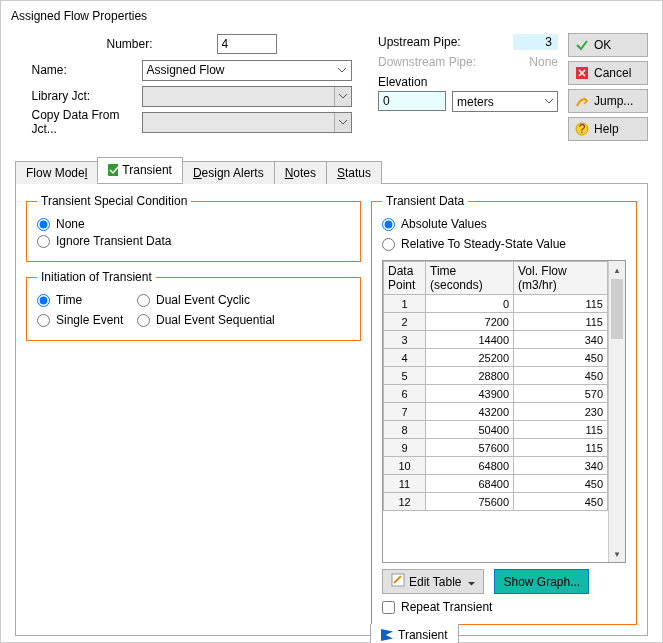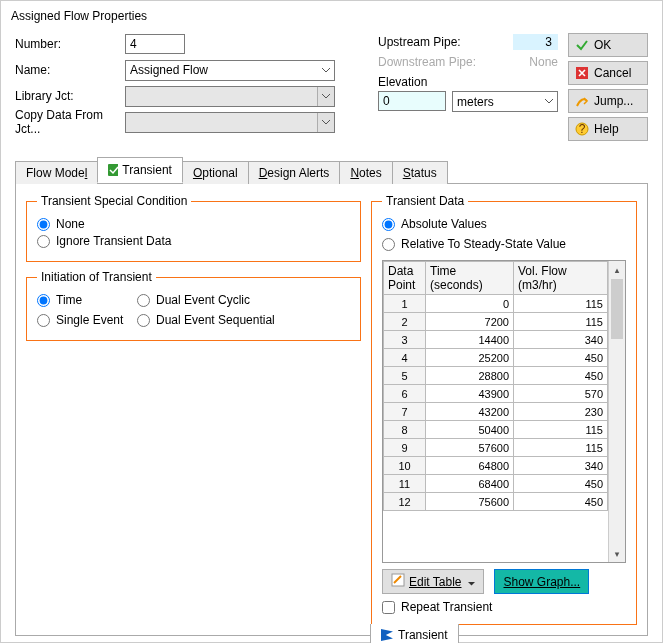--- a/index.html
+++ b/index.html
@@ -2,21 +2,21 @@
 <html><head>
 <meta charset="utf-8">
 <style>
 * { box-sizing: border-box; font-family: 'Segoe UI', Tahoma, sans-serif; font-size: 12px; }
 body { margin: 0; background: #fff; width: 663px; height: 643px; overflow: hidden; }
 .window { border: 1px solid #ccc; height: 100%; display: flex; flex-direction: column; }
 .titlebar { padding: 8px 10px 4px; font-size: 12px; }
 .content { padding: 6px 14px 14px; flex: 1; position: relative; }
 .toprow { display: flex; gap: 10px; }
 .leftform { flex: 1; }
-.formrow { display: flex; align-items: center; margin-bottom: 4px; height: 22px; }
+.formrow { display: flex; align-items: center; margin-bottom: 4px; height: 22px; justify-content: center; }
 .formrow .lbl { width: 110px; color: #000; }
 .input-txt { border: 1px solid #7a7a7a; padding: 2px 4px; height: 20px; background: #fff; }
 .input-txt.num { width: 60px; }
 .combo { border: 1px solid #7a7a7a; background: #fff; height: 21px; display: flex; align-items: center; position: relative; padding: 0 4px; }
 .combo.disabled { background: #e6e6e6; }
 .combo .arrow { position: absolute; right: 0; top: 0; width: 17px; height: 100%; display: flex; align-items: center; justify-content: center; border-left: 0; }
 .combo.gray .arrow { background: #e1e1e1; border-left: 1px solid #adadad; }
 .midcol { width: 180px; }
 .pipelbl { display: flex; justify-content: space-between; margin-bottom: 2px; height: 18px; align-items: center; }
 .pipelbl.disabled { color: #aaa; }
@@ -47,21 +47,21 @@
 table { border-collapse: collapse; width: 100%; }
 th, td { border: 1px solid #bbb; padding: 2px 4px; text-align: left; font-size: 11px; height: 18px; }
 th { background: #f4f4f4; font-weight: normal; }
 td.rowhdr { background: #f4f4f4; text-align: center; width: 40px; }
 td.val { text-align: right; }
 .scrollbar { width: 17px; background: #f0f0f0; border-left: 1px solid #ccc; position: relative; }
 .scrollbar .thumb { background: #cdcdcd; position: absolute; left: 2px; right: 2px; top: 18px; height: 60px; }
 .scrollbar .arr { height: 17px; display: flex; align-items: center; justify-content: center; font-size: 9px; color: #555; }
 .scrollbar .arr.bot { position: absolute; bottom: 0; left: 0; right: 0; }
 .btnrow { display: flex; gap: 10px; margin-top: 6px; }
-.btn2 { border: 1px solid #adadad; background: #e1e1e1; padding: 3px 8px; display: flex; align-items: center; gap: 4px; text-decoration: underline; }
+.btn2 { border: 1px solid #adadad; background: #e1e1e1; padding: 3px 8px; display: flex; align-items: center; gap: 4px; }
 .btn2.sel { border: 1px solid #0078d7; background: #14b8a6; }
 .chk { display: flex; align-items: center; gap: 6px; margin-top: 6px; }
 .chk input { width: 13px; height: 13px; margin: 0; }
 .subtab { display: inline-flex; border: 1px solid #aaa; border-top: none; padding: 4px 10px; align-items: center; gap: 5px; margin-left: -1px; background: #fff; position: relative; top: -1px; }
 .flag { width: 12px; height: 12px; background: #1060c0; clip-path: polygon(0 0, 100% 20%, 40% 50%, 100% 80%, 0 100%); display:inline-block; }
 .greenblk { width:10px; height:10px; display:inline-flex; align-items:center; justify-content:center; }
 </style>
 </head>
 <body>
 
@@ -175,23 +175,20 @@
         </div>
       <div class="tab active">
         <span class="greenblk">
           <svg width="12" height="12">
               <rect width="12" height="12" fill="#393" rx="1"></rect>
               <path d="M2 6 L5 9 L10 3" stroke="#fff" fill="none" stroke-width="1.5"></path>
             </svg>
         </span>
         <span>Transient</span>
       </div>
-      <div class="tab">
-          <span><span class="u">O</span>ptional</span>
-        </div>
       <div class="tab">
           <span><span class="u">D</span>esign Alerts</span>
         </div>
       <div class="tab">
           <span><span class="u">N</span>otes</span>
         </div>
       <div class="tab">
           <span><span class="u">S</span>tatus</span>
         </div>
     </div>

